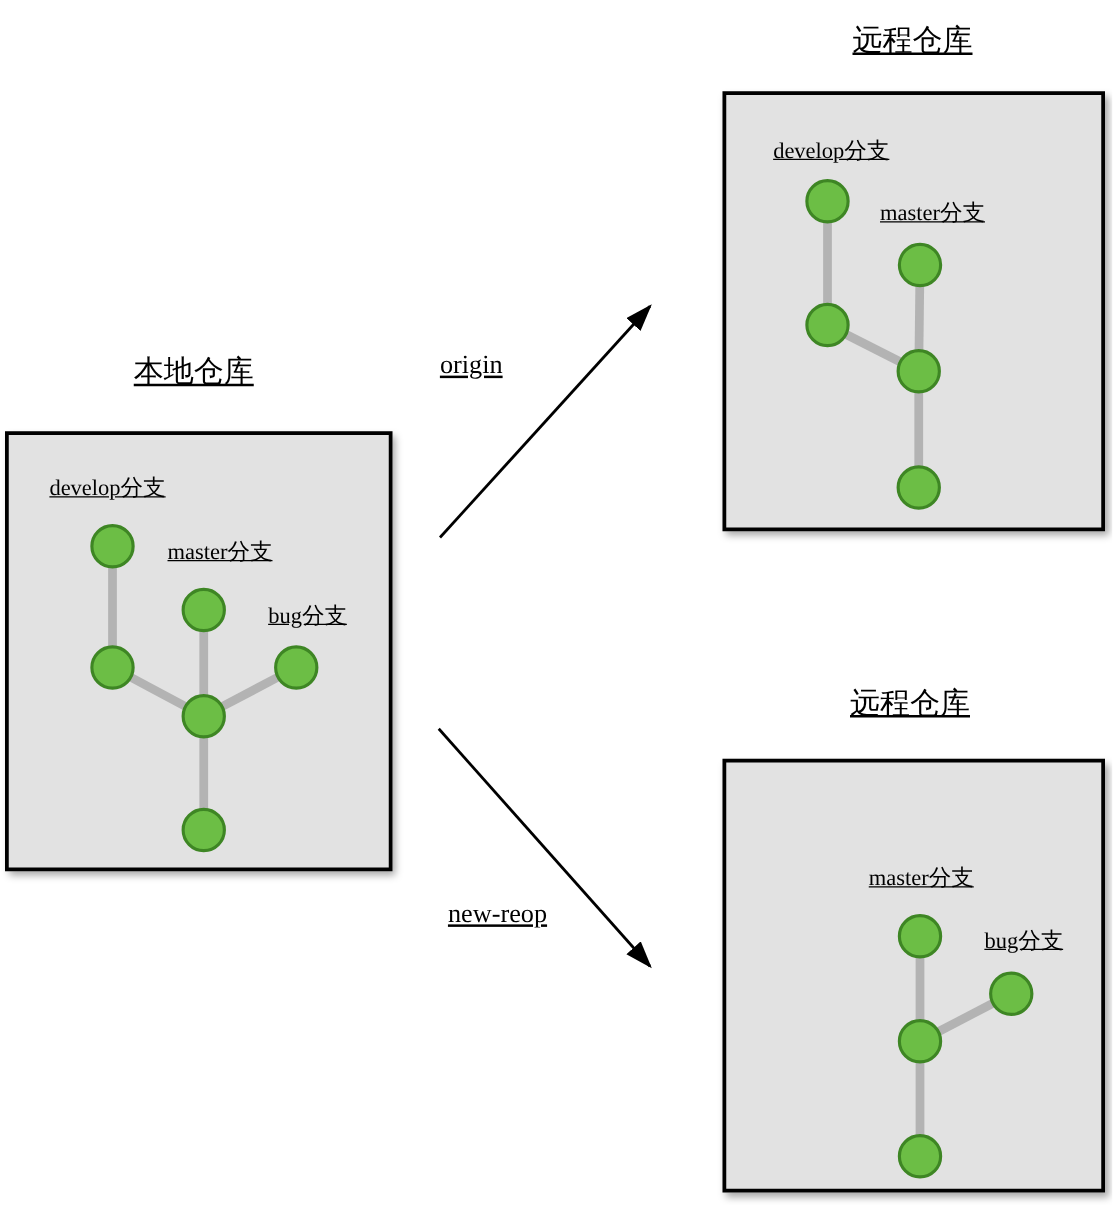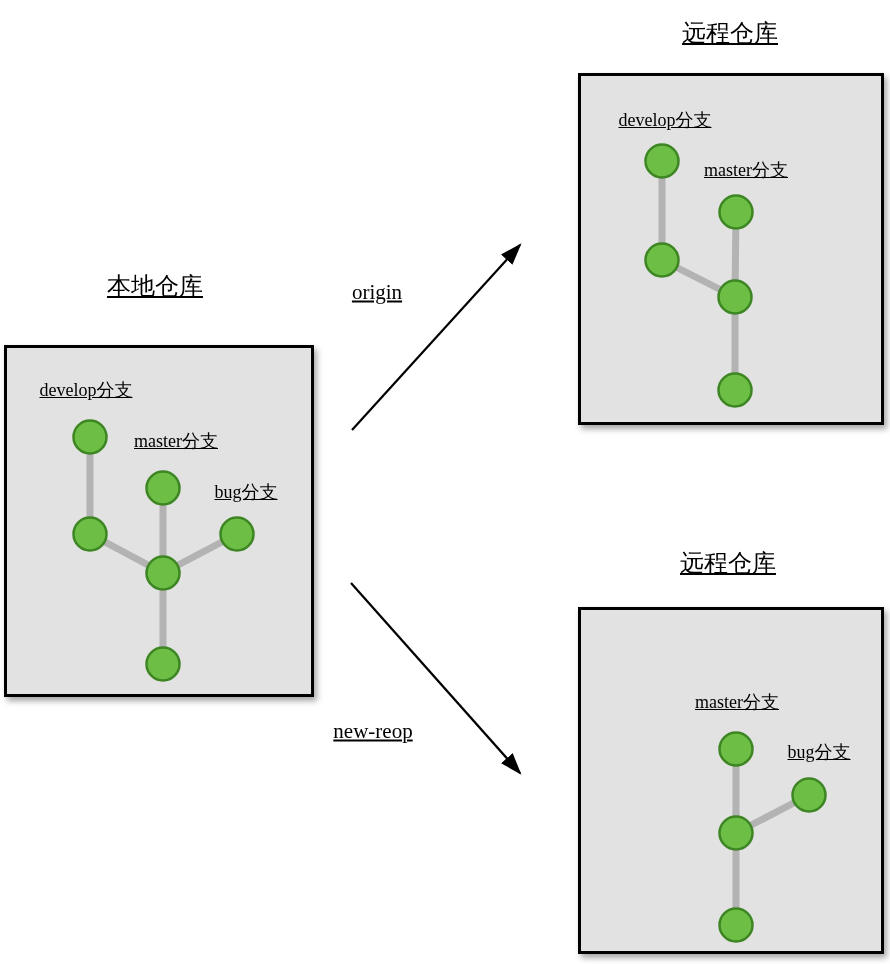--- a/index.html
+++ b/index.html
@@ -82,30 +82,30 @@
         <line x1="736" y1="833" x2="736" y2="925" stroke="#b3b3b3" stroke-width="7"></line>
         <circle cx="736" cy="749" r="16.5" fill="#6cbe45" stroke="#3e8624" stroke-width="2.5"></circle>
         <circle cx="809" cy="795" r="16.5" fill="#6cbe45" stroke="#3e8624" stroke-width="2.5"></circle>
         <circle cx="736" cy="833" r="16.5" fill="#6cbe45" stroke="#3e8624" stroke-width="2.5"></circle>
         <circle cx="736" cy="925" r="16.5" fill="#6cbe45" stroke="#3e8624" stroke-width="2.5"></circle>
       </g>
       <line x1="352" y1="430" x2="520" y2="245" stroke="#000000" stroke-width="2.2" marker-end="url(#arrowhead)"></line>
       <line x1="351" y1="583" x2="520" y2="773" stroke="#000000" stroke-width="2.2" marker-end="url(#arrowhead)"></line>
     </svg>
 
-  <div class="label title-label" style="left: 155px; top: 286px;">本地仓库</div>
+  <div class="label title-label" style="left: 155px; top: 298px;">本地仓库</div>
   <div class="label title-label" style="left: 730px; top: 33px;">远程仓库</div>
   <div class="label title-label" style="left: 728px; top: 563px;">远程仓库</div>
 
   <div class="label branch-label" style="left: 86px; top: 390px;">develop分支</div>
   <div class="label branch-label" style="left: 176px; top: 441px;">master分支</div>
   <div class="label branch-label" style="left: 246px; top: 492px;">bug分支</div>
 
   <div class="label branch-label" style="left: 665px; top: 120px;">develop分支</div>
   <div class="label branch-label" style="left: 746px; top: 170px;">master分支</div>
 
   <div class="label branch-label" style="left: 737px; top: 702px;">master分支</div>
   <div class="label branch-label" style="left: 819px; top: 752px;">bug分支</div>
 
   <div class="label arrow-label" style="left: 377px; top: 292px;">origin</div>
-  <div class="label arrow-label" style="left: 373px; top: 731px;">new-reop</div>
+  <div class="label arrow-label" style="left: 398px; top: 731px;">new-reop</div>
 
 </div>
 
 </body></html>

